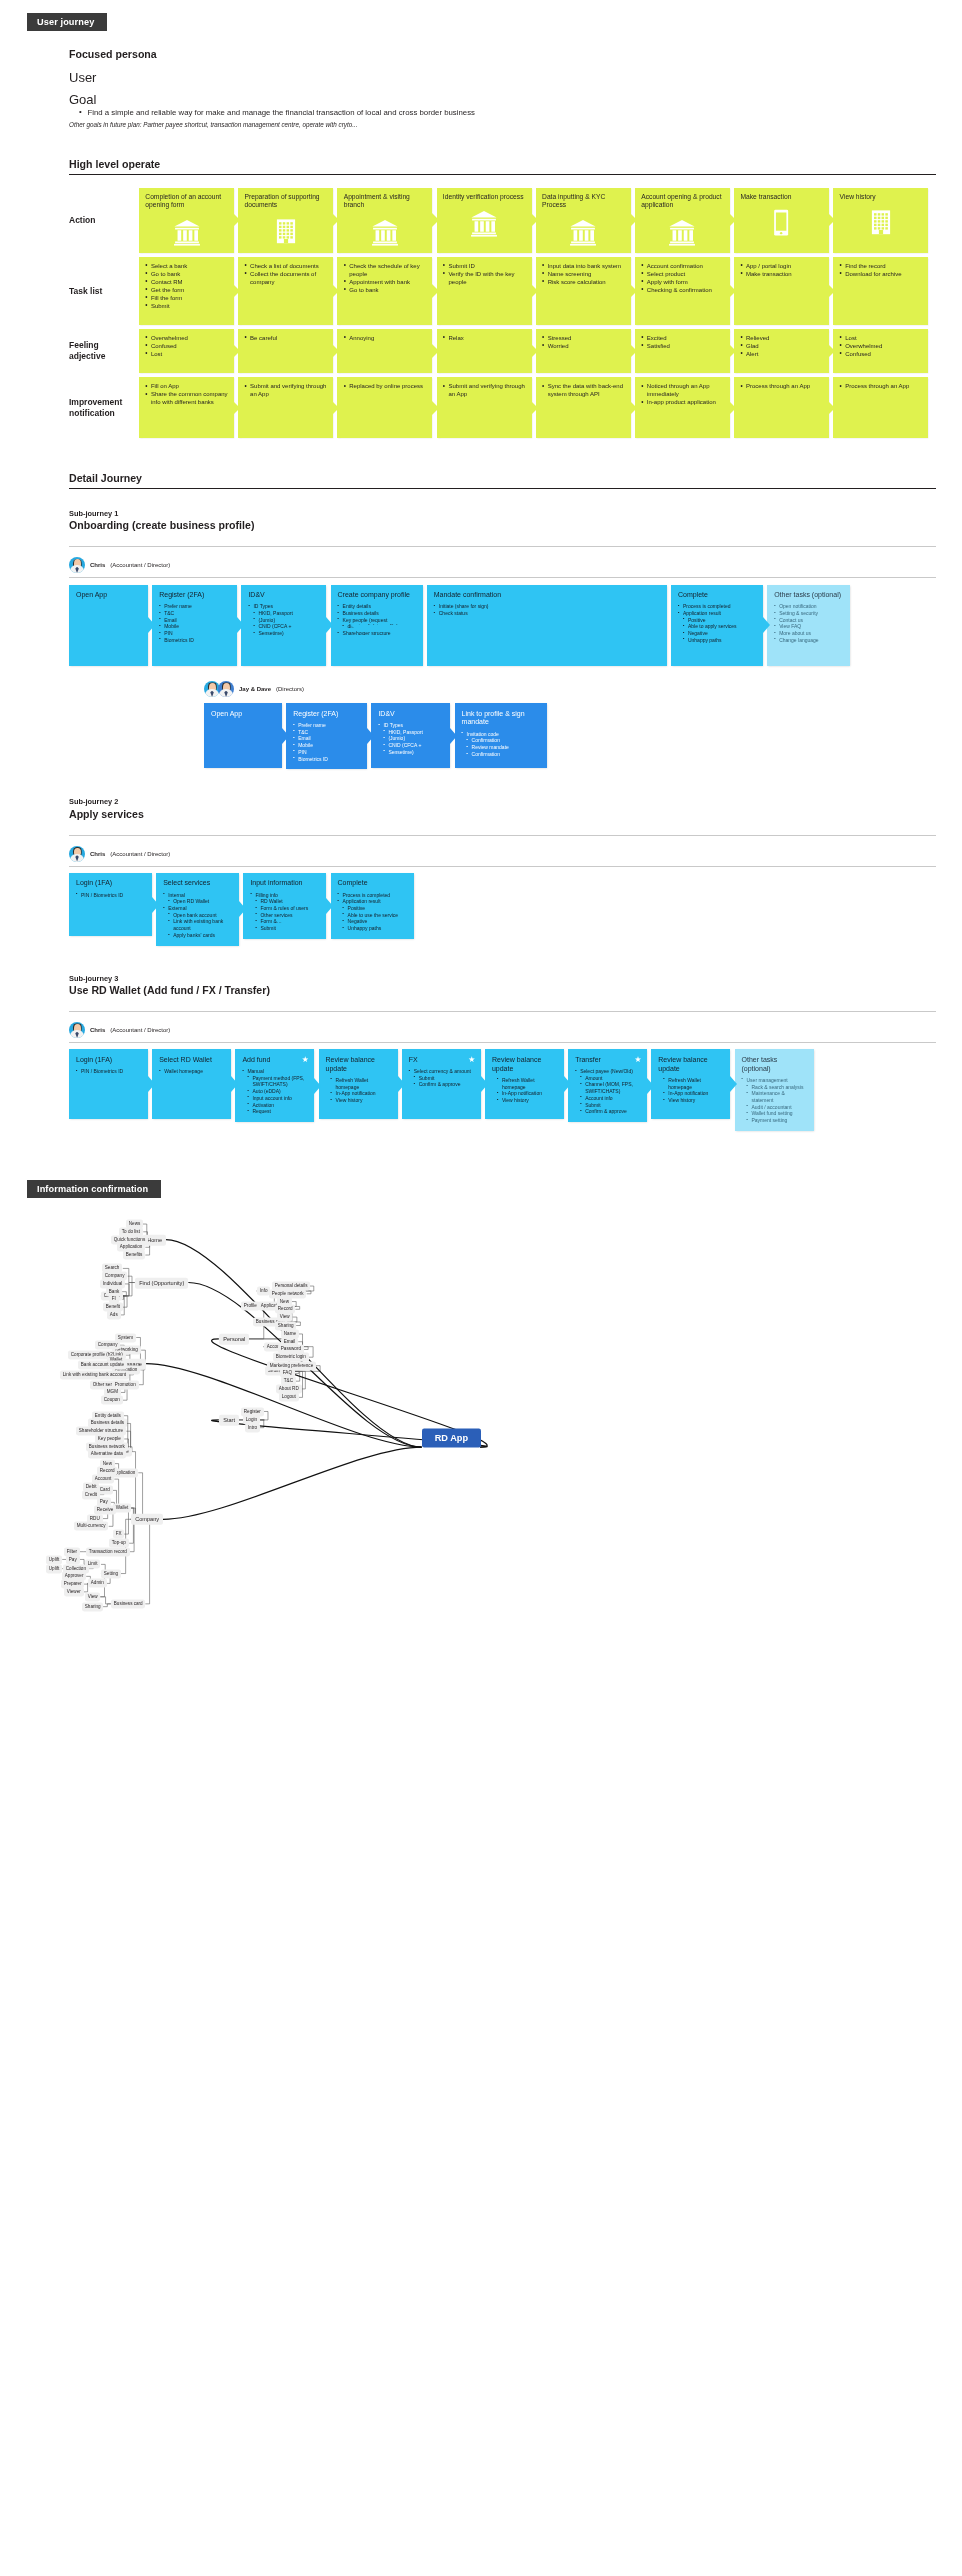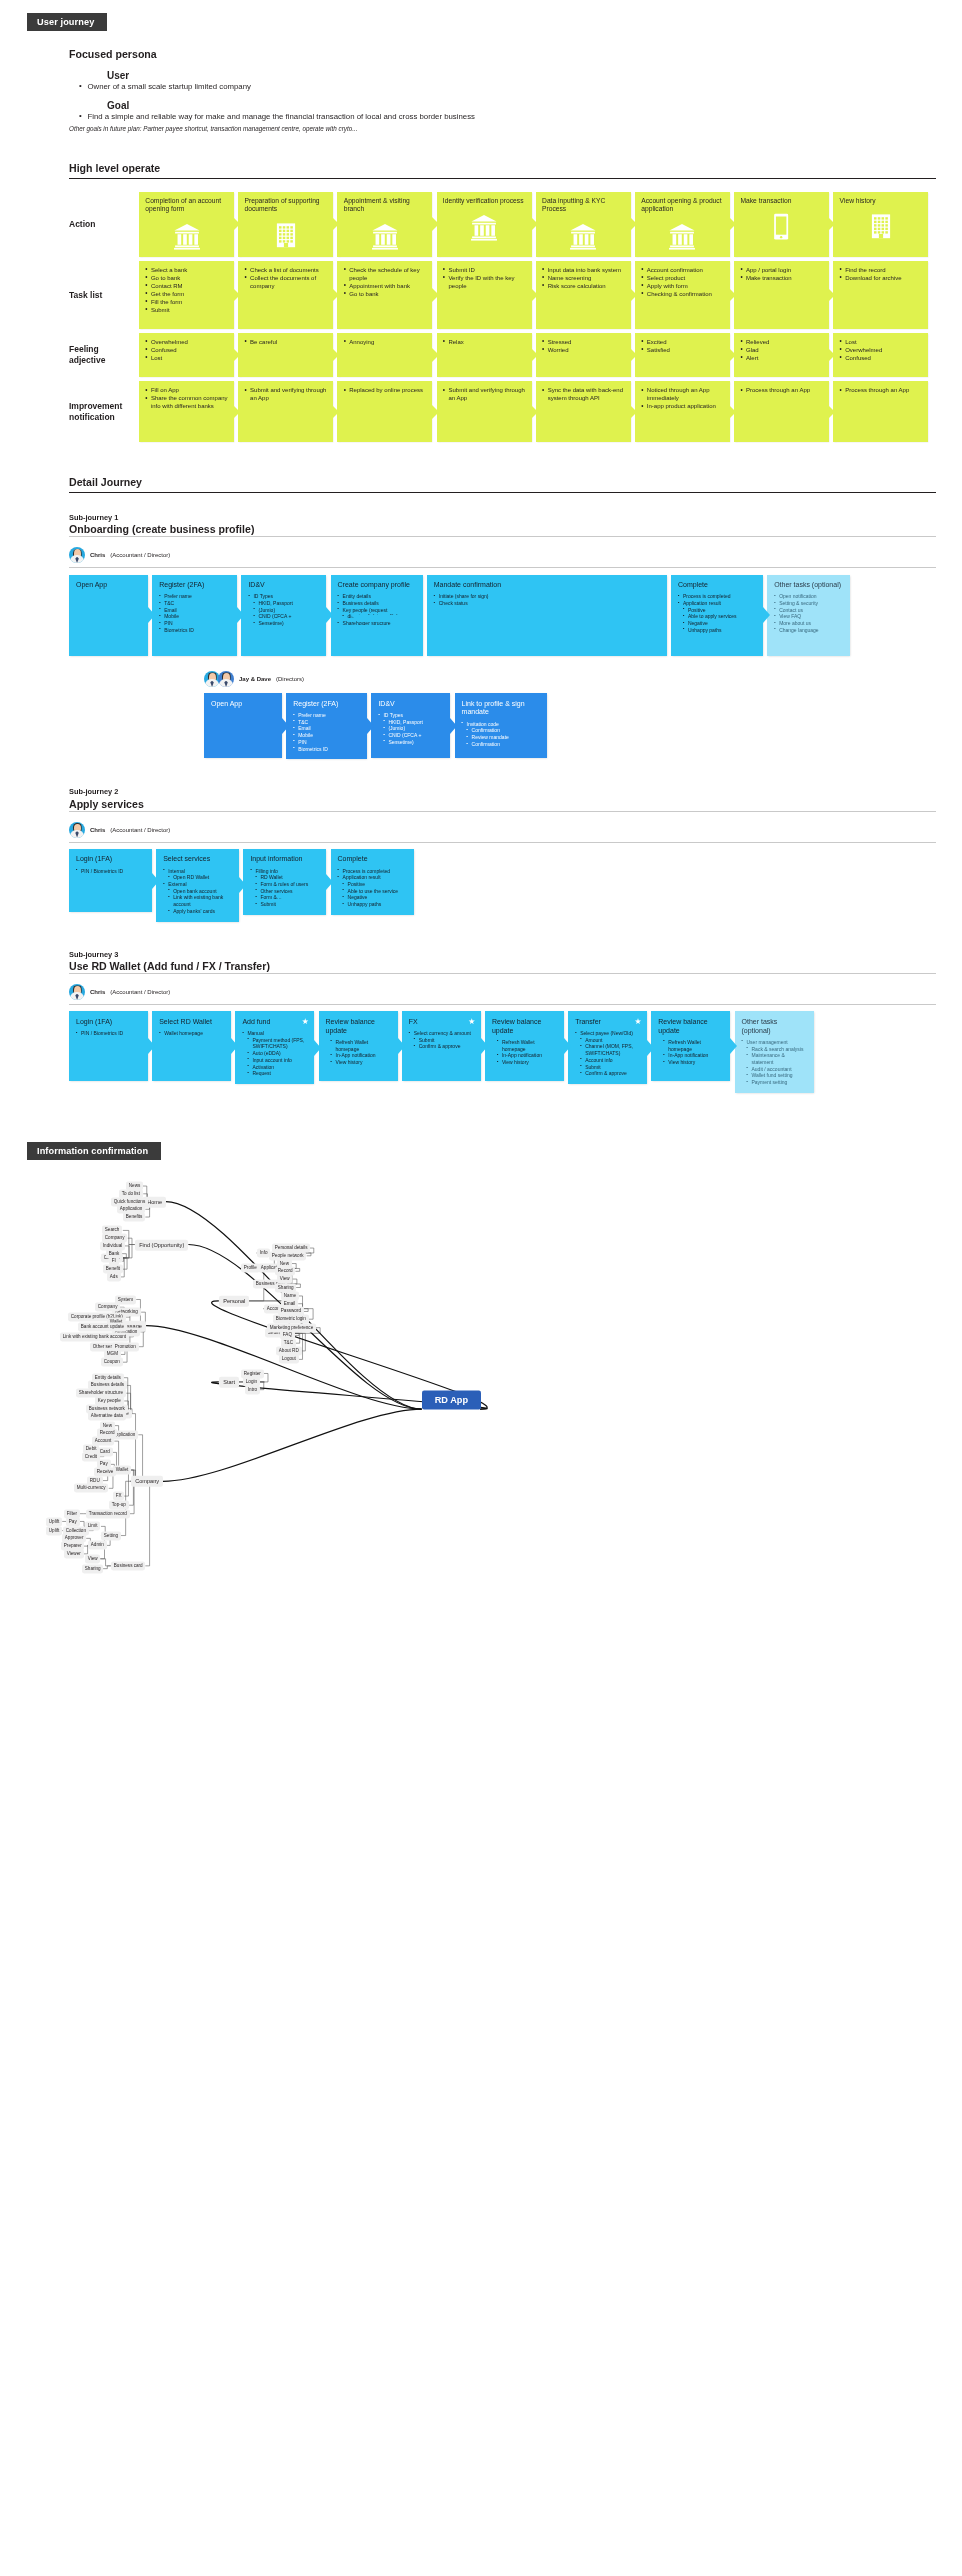--- a/index.html
+++ b/index.html
@@ -41,25 +41,25 @@
     font-size: 7.4px;
     font-weight: bold;
     margin-left: 69px;
   }
   .subhead-big {
     font-size: 10.6px;
     font-weight: bold;
     margin-left: 69px;
     border-bottom: 1.1px solid #c9c9c9;
     width: 867px;
-    padding-bottom: 1px;
+    padding-bottom: 15px;
     margin-top: 1.4px;
   }
 
-  .label-bold { font-size: 10px; font-weight: bold; margin-left: 107px; }
+  .label-bold { font-size: 13px; font-weight: normal; margin-left: 69px; }
   ul.dots { list-style: none; margin-left: 79px; }
   ul.dots li { font-size: 7.8px; line-height: 12px; position: relative; padding-left: 8.5px; }
   ul.dots li:before { content: "•"; position: absolute; left: 0; top: -0.7px; }
   .note-italic { font-size: 6.3px; font-style: italic; margin-left: 69px; color: #231f20; margin-top: 2.1px; }
 
   
   .hlj { margin-left: 69px; margin-top: 13px; position: relative; }
   .hlj-row { display: flex; align-items: stretch; margin-bottom: 4.2px; }
   .hlj-rowlabel {
     width: 70px;
@@ -191,23 +191,20 @@
 
 <div class="page">
 
   <div class="banner-wrap" style="margin-top:12.7px;">
     <span class="banner">User journey</span>
   </div>
 
   <div style="margin-top:17px;">
     <div class="h2">Focused persona</div>
     <div class="label-bold" style="margin-top:10px;">User</div>
-    <ul class="dots">
-      <li>Owner of a small scale startup limited company</li>
-    </ul>
     <div class="label-bold" style="margin-top:7px;">Goal</div>
     <ul class="dots">
       <li>Find a simple and reliable way for make and manage the financial transaction of local and cross border business</li>
     </ul>
     <div class="note-italic">Other goals in future plan: Partner payee shortcut, transaction management centre, operate with cryto...</div>
   </div>
 
   <div style="margin-top:30px;">
     <div class="h3-rule">High level operate</div>
 

